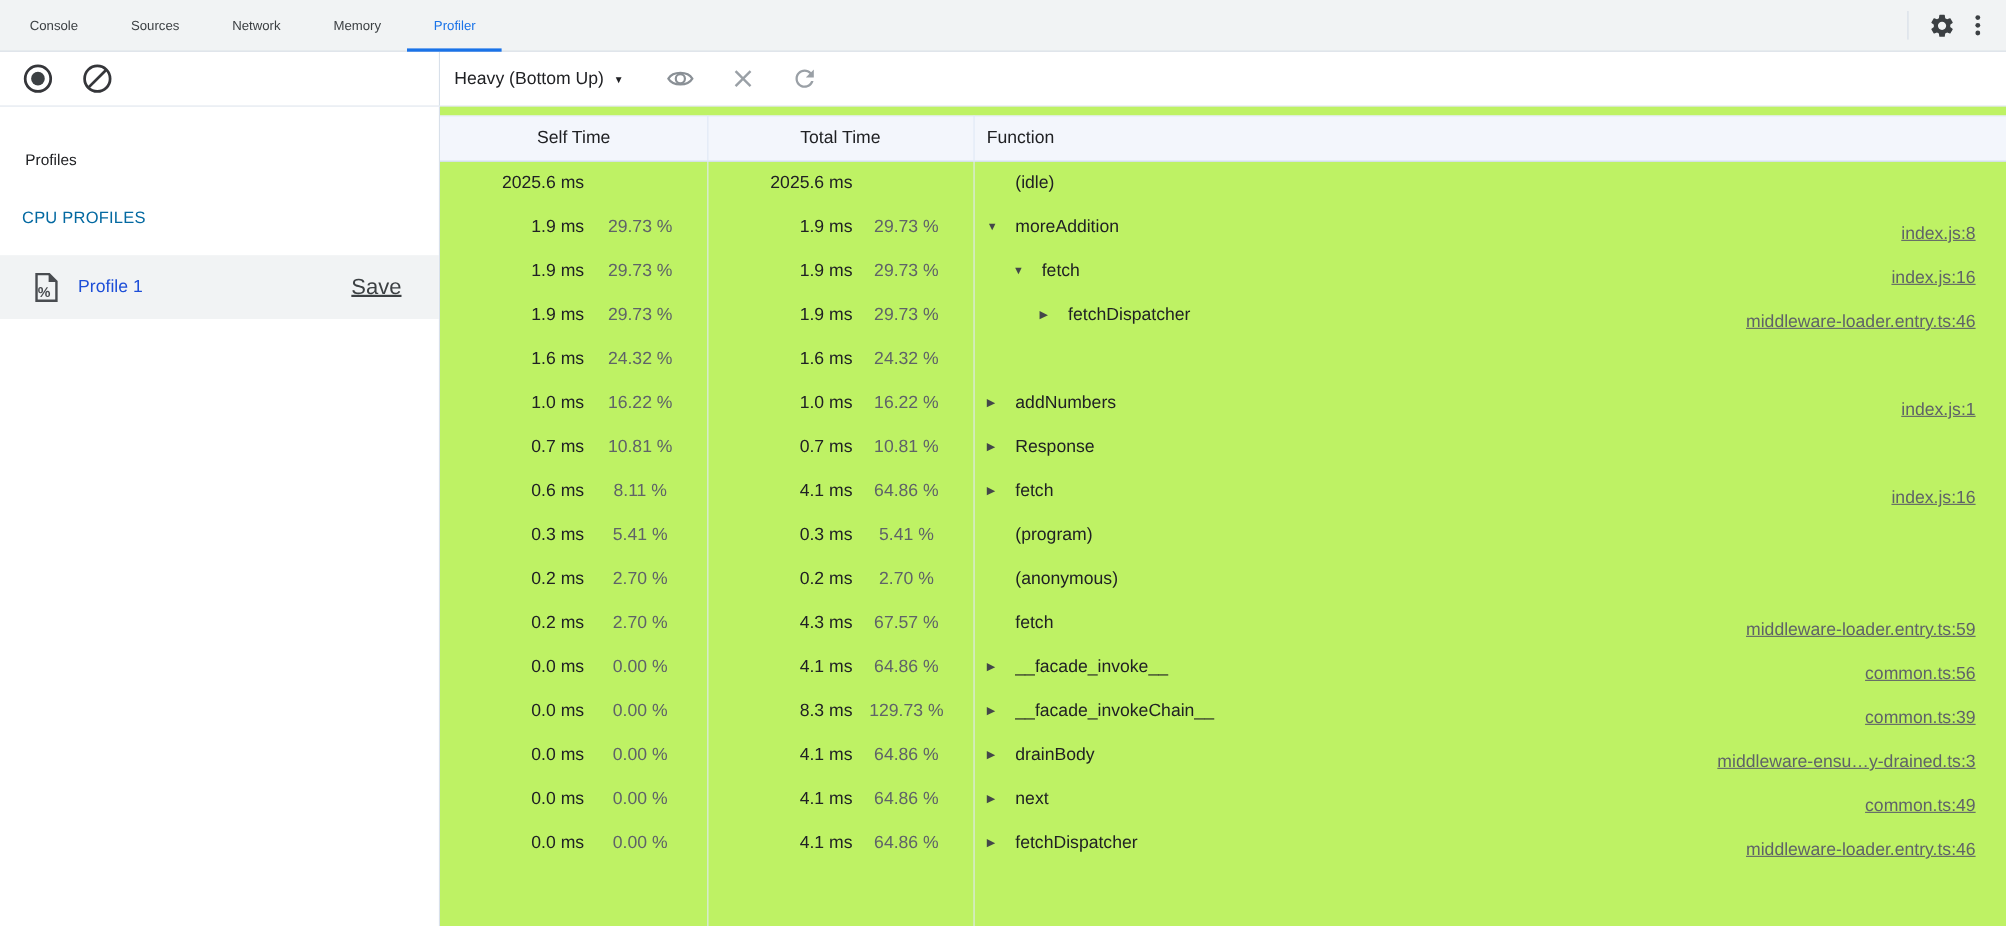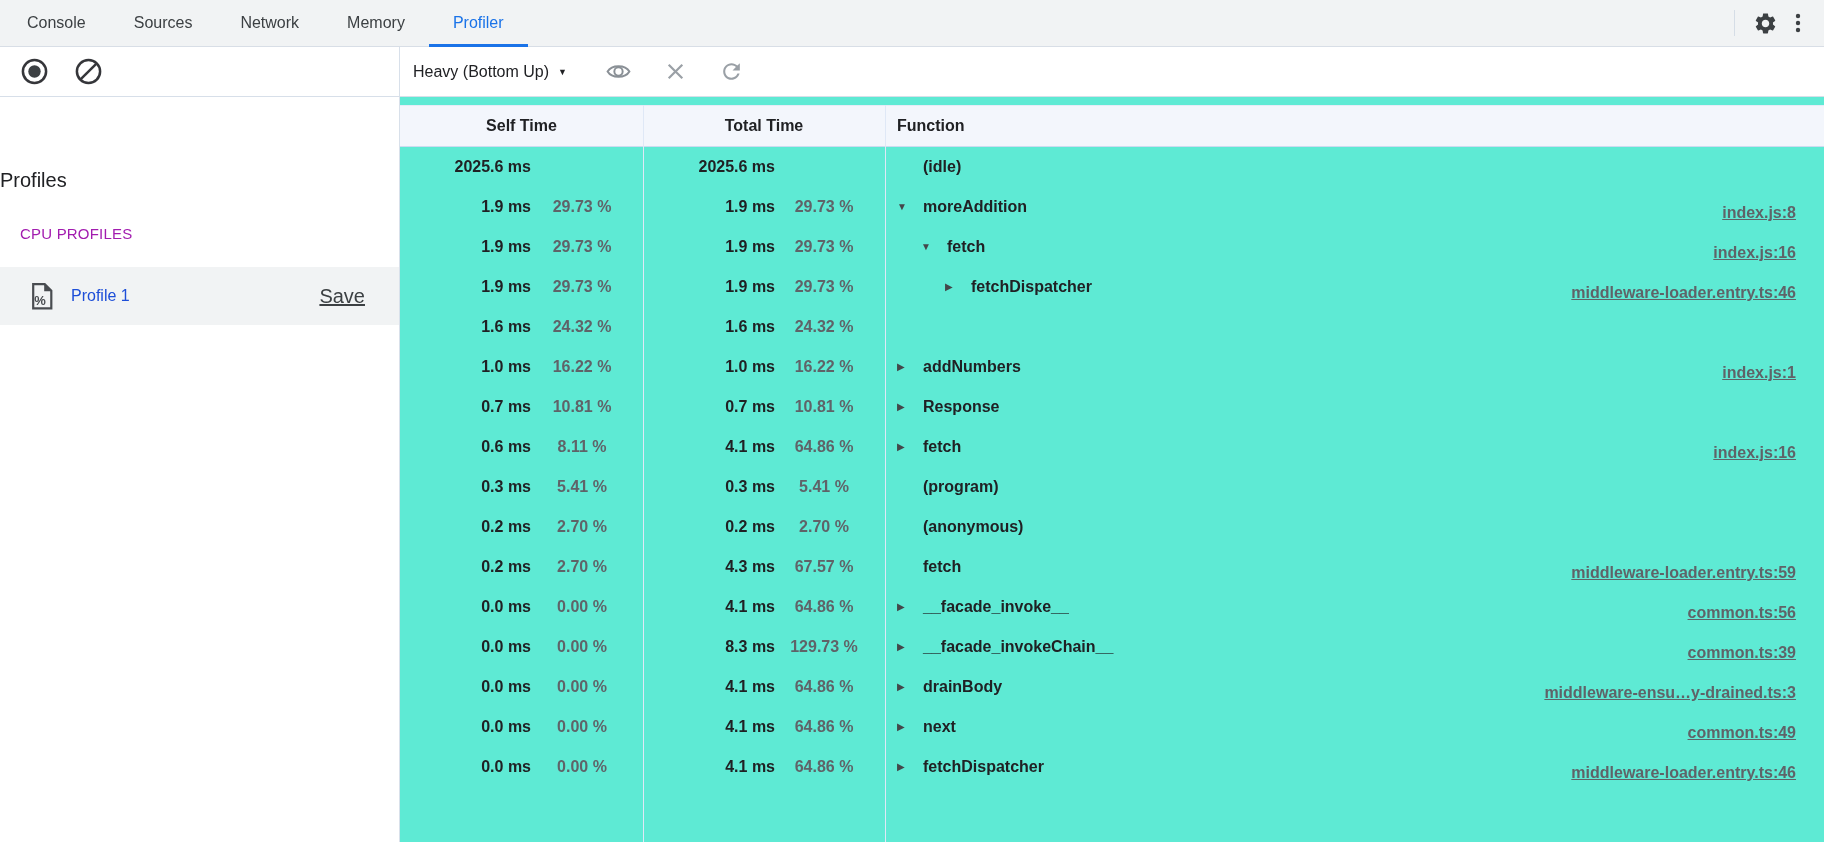--- a/index.html
+++ b/index.html
@@ -3,50 +3,50 @@
 <meta charset="utf-8">
 <style>
   * { margin:0; padding:0; box-sizing:border-box; }
   html,body { background:#fff; }
   body { font-family:"Liberation Sans","DejaVu Sans",sans-serif; color:#202124; }
   .app { position:relative; width:1824px; height:842px; overflow:hidden; background:#fff; }
 
   
   .tabbar { position:relative; height:47px; background:#f1f3f4; border-bottom:1px solid #d8dee6; display:flex; }
   .tabs { display:flex; margin-left:3px; }
-  .tab { position:relative; padding:0 24px; line-height:46px; font-size:16px; color:#3c4043; cursor:default; white-space:nowrap; }
+  .tab { position:relative; padding:0 24px; line-height:46px; font-size:12px; color:#3c4043; cursor:default; white-space:nowrap; }
   .tab.active { color:#1a73e8; }
   .tab.active .tab-underline { position:absolute; left:0; right:0; bottom:-1px; height:3px; background:#1a73e8; }
   .tabbar-right { position:absolute; right:0; top:0; height:100%; display:flex; align-items:center; padding-right:10px; }
   .tb-divider { width:1px; height:26px; background:#d5dde6; margin-right:14px; }
   .icon-btn { background:none; border:none; padding:4px; display:flex; align-items:center; justify-content:center; cursor:pointer; }
 
   
   .toolbar { height:50px; border-bottom:1px solid #d7dfe9; display:flex; background:#fff; }
   .toolbar-left { width:400px; border-right:1px solid #d8e0ea; display:flex; align-items:center; padding-left:16px; gap:17px; }
   .toolbar-main { flex:1; display:flex; align-items:center; padding-left:13px;text-align:right; }
   .dropdown { display:flex; align-items:center; font-size:16px; color:#202124; cursor:pointer; }
   .caret { font-size:9px; margin-left:9px; color:#202124; }
   .tm-icon { margin-left:24px; }
   .tm-icon.first { margin-left:34px; }
 
   
   .content { display:flex; height:745px; }
 
   
   .sidebar { width:400px; border-right:1px solid #d8e0ea; padding-top:38px; background:#fff; }
-  .sidebar-heading { font-size:20px; color:#202124; line-height:20px;margin-top:35px; }
-  .sidebar-section { font-size:15px; color:#a21caf; padding-left:20px; margin-top:34px; line-height:20px; letter-spacing:.2px; }
+  .sidebar-heading { font-size:14px; color:#202124; padding-left:23px; line-height:20px; }
+  .sidebar-section { font-size:15px; color:#0369a1; padding-left:20px; margin-top:34px; line-height:20px; letter-spacing:.2px; }
   .profile-item { margin-top:23px; height:58px; background:#f1f3f4; display:flex; align-items:center; padding:0 34px 0 30px; }
   .profile-item .doc-icon { flex:0 0 auto; margin-right:17px; display:flex; }
   .profile-name { font-size:16px; color:#1d4ed8; }
   .save-link { margin-left:auto; font-size:20px; color:#3c4043; text-decoration:underline; cursor:pointer; }
 
   
-  .grid { flex:1; position:relative; background:#5eead4;font-weight:bold; }
+  .grid { flex:1; position:relative; background:#bef264; }
   .grid-header { margin-top:8px; height:42px; background:#f3f6fc; border-top:1px solid #e4ecf7; border-bottom:1px solid #cddbf0; display:flex; align-items:center; font-size:16px; color:#202124; }
   .hc-self  { width:243px; text-align:center; }
   .hc-total { width:242px; text-align:center; }
   .hc-fn    { flex:1; padding-left:12px; }
   .col-divider { position:absolute; top:8px; bottom:0; width:1px; background:#dfe8f6; z-index:2; }
   .col-divider.d1 { left:243px; }
   .col-divider.d2 { left:485px; }
   .rows { position:relative; z-index:3; }
   .row { height:40px; display:flex; align-items:center; font-size:16px; color:#202124; }
   .c-self, .c-total { display:flex; justify-content:flex-end; align-items:center; }

